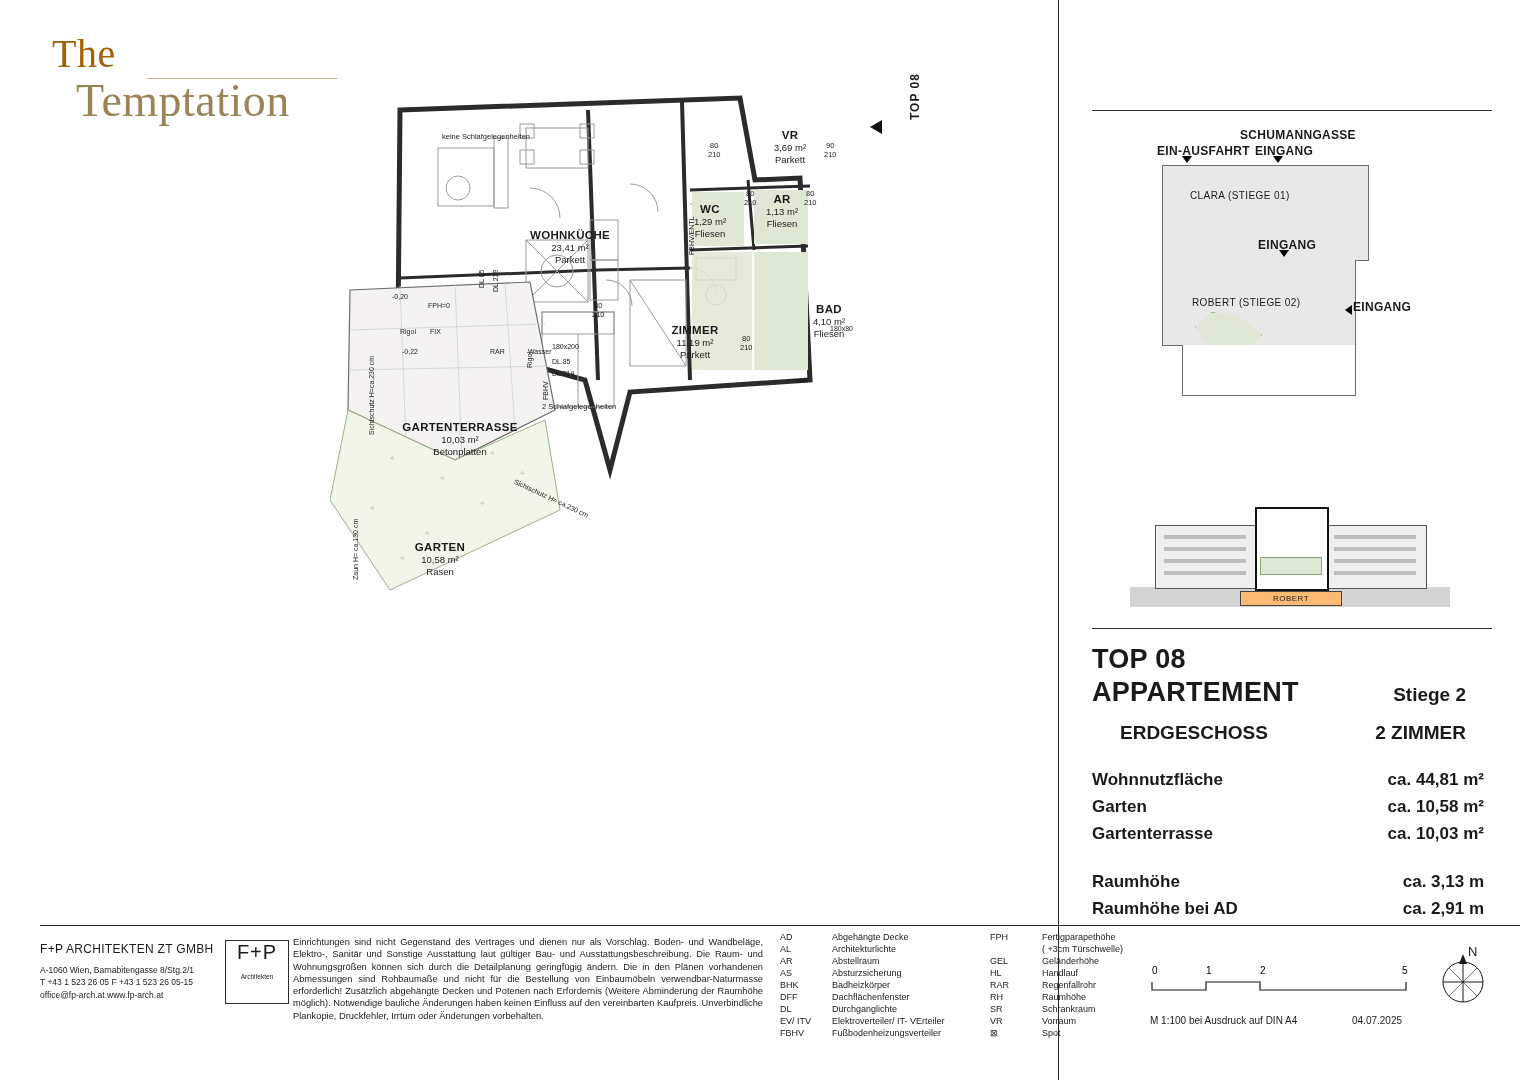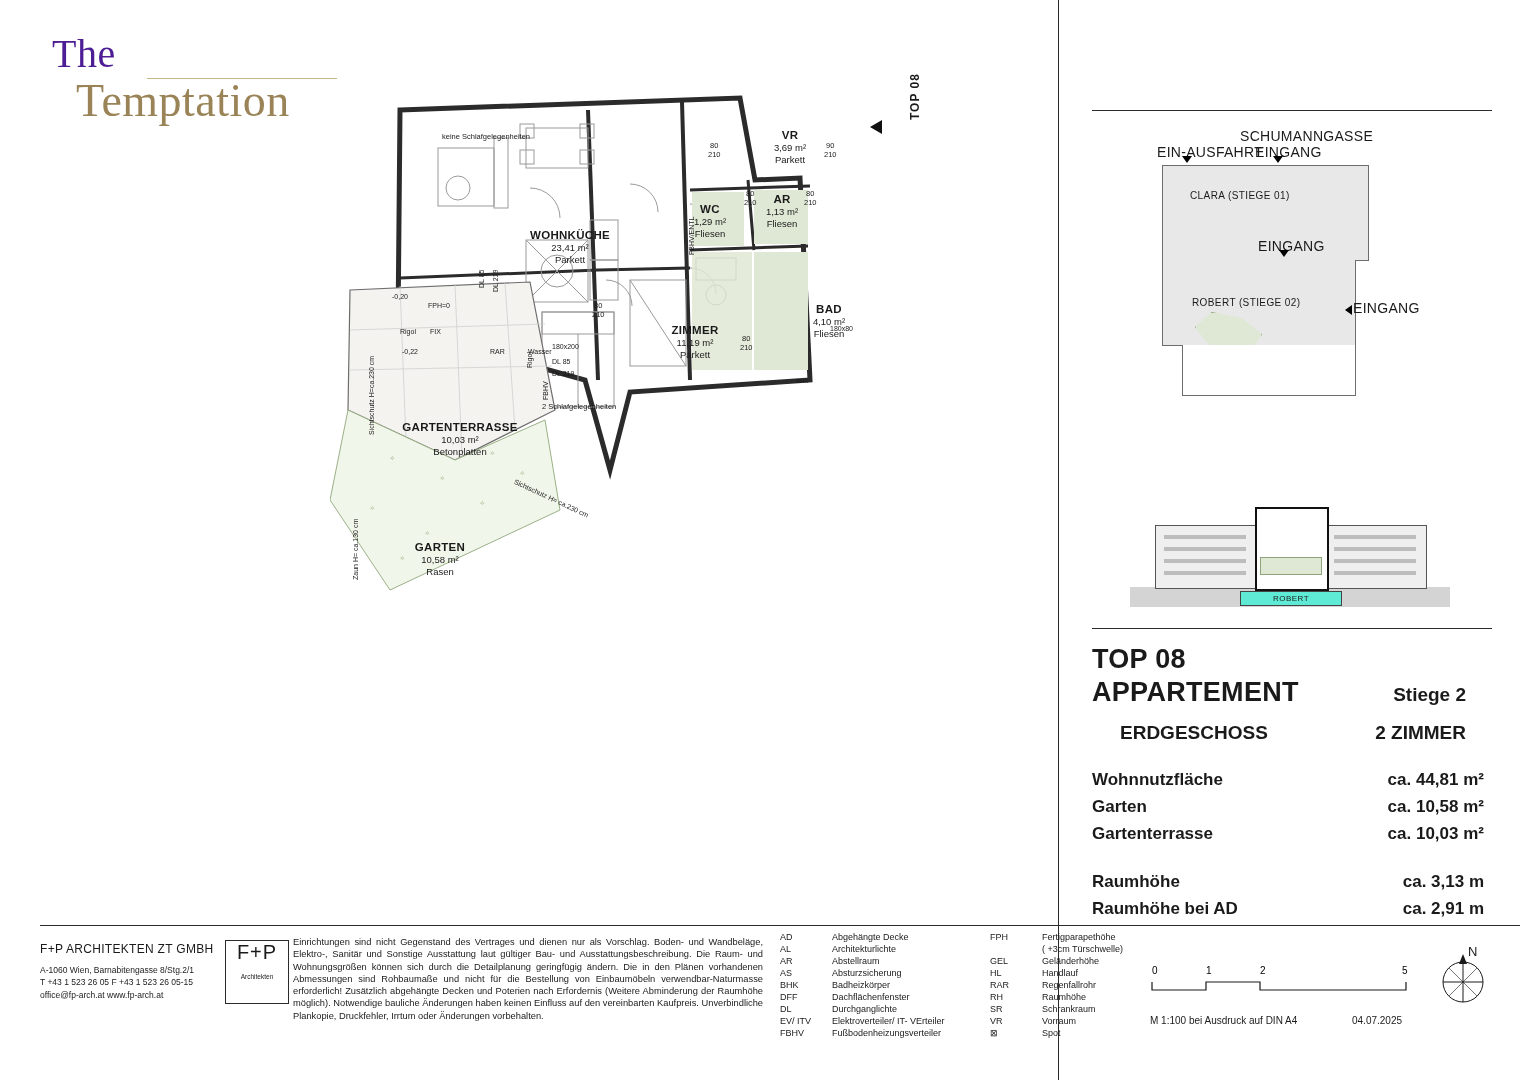--- a/index.html
+++ b/index.html
@@ -1,32 +1,32 @@
 <!DOCTYPE html>
 <html><head>
 <meta charset="utf-8">
 <style>
   html,body{margin:0;padding:0;background:#ffffff;}
   body{width:1521px;height:1080px;position:relative;font-family:"Liberation Sans",sans-serif;color:#1a1a1a;overflow:hidden;}
   .sheet{position:absolute;left:0;top:0;width:1521px;height:1080px;}
   .abs{position:absolute;}
   
   .logo{left:52px;top:34px;width:280px;height:90px;}
-  .logo .l1{font-family:"Liberation Serif",serif;font-size:40px;color:#4c1d95;letter-spacing:.5px;line-height:1;}
+  .logo .l1{font-family:"Liberation Serif",serif;font-size:40px;color:#a16207;letter-spacing:.5px;line-height:1;}
   .logo .l2{font-family:"Liberation Serif",serif;font-size:46px;color:#9a8457;letter-spacing:.5px;line-height:1;margin-top:4px;margin-left:24px;}
   .logo .bar{position:absolute;left:95px;top:44px;width:190px;height:1px;background:#c9b58a;}
   
   .vline{position:absolute;left:1058px;top:0;width:1px;height:1080px;background:#2b2b2b;}
   .hline{position:absolute;background:#2b2b2b;height:1px;}
   .addr{left:1075px;top:40px;width:430px;text-align:center;}
   .addr .a1{font-size:26px;font-weight:bold;letter-spacing:.5px;}
   .addr .a2{font-size:16px;margin-top:5px;}
   
   .site{left:1140px;top:130px;width:310px;height:350px;}
-  .siteLabel{position:absolute;font-size:14px;letter-spacing:.3px;}
+  .siteLabel{position:absolute;font-size:12px;letter-spacing:.3px;font-weight:bold;}
   .blk{position:absolute;background:#e8e8e8;border:1px solid #6d6d6d;}
   .blkTxt{position:absolute;font-size:10px;letter-spacing:.4px;}
   .garden{position:absolute;background:#dfe8d5;border:1px solid #8ea57a;}
   .tri{width:0;height:0;border-left:5px solid transparent;border-right:5px solid transparent;border-top:7px solid #000;position:absolute;}
   .triL{width:0;height:0;border-top:5px solid transparent;border-bottom:5px solid transparent;border-right:7px solid #000;position:absolute;}
   
   .elev{left:1130px;top:495px;width:320px;height:125px;}
   
   .tb{left:1092px;top:634px;width:400px;}
   .tbrow{display:flex;justify-content:space-between;align-items:baseline;}
@@ -105,21 +105,21 @@
     <div class="abs" style="left:125px;top:12px;width:70px;height:80px;background:#ffffff;border:2px solid #111;"></div>
     <div class="abs" style="left:130px;top:62px;width:60px;height:16px;background:#dfe8d5;border:1px solid #8ea57a;"></div>
     <div class="abs" style="left:34px;top:40px;width:82px;height:4px;background:#bdbdbd;"></div>
     <div class="abs" style="left:34px;top:52px;width:82px;height:4px;background:#bdbdbd;"></div>
     <div class="abs" style="left:34px;top:64px;width:82px;height:4px;background:#bdbdbd;"></div>
     <div class="abs" style="left:34px;top:76px;width:82px;height:4px;background:#bdbdbd;"></div>
     <div class="abs" style="left:204px;top:40px;width:82px;height:4px;background:#bdbdbd;"></div>
     <div class="abs" style="left:204px;top:52px;width:82px;height:4px;background:#bdbdbd;"></div>
     <div class="abs" style="left:204px;top:64px;width:82px;height:4px;background:#bdbdbd;"></div>
     <div class="abs" style="left:204px;top:76px;width:82px;height:4px;background:#bdbdbd;"></div>
-    <div class="abs" style="left:110px;top:96px;width:100px;height:13px;border:1px solid #444;background:#5eead4;font-size:8px;text-align:center;line-height:13px;letter-spacing:.5px;">ROBERT</div>
+    <div class="abs" style="left:110px;top:96px;width:100px;height:13px;border:1px solid #444;background:#fdba74;font-size:8px;text-align:center;line-height:13px;letter-spacing:.5px;">ROBERT</div>
   </div>
 
   <div class="hline" style="left:1092px;top:628px;width:400px;"></div>
   <div class="abs tb">
     <div class="tbrow" style="margin-top:10px;">
       <div class="big">TOP 08</div>
     </div>
     <div class="tbrow" style="margin-top:2px;">
       <div class="big">APPARTEMENT</div>
       <div class="med" style="margin-right:26px;">Stiege 2</div>

